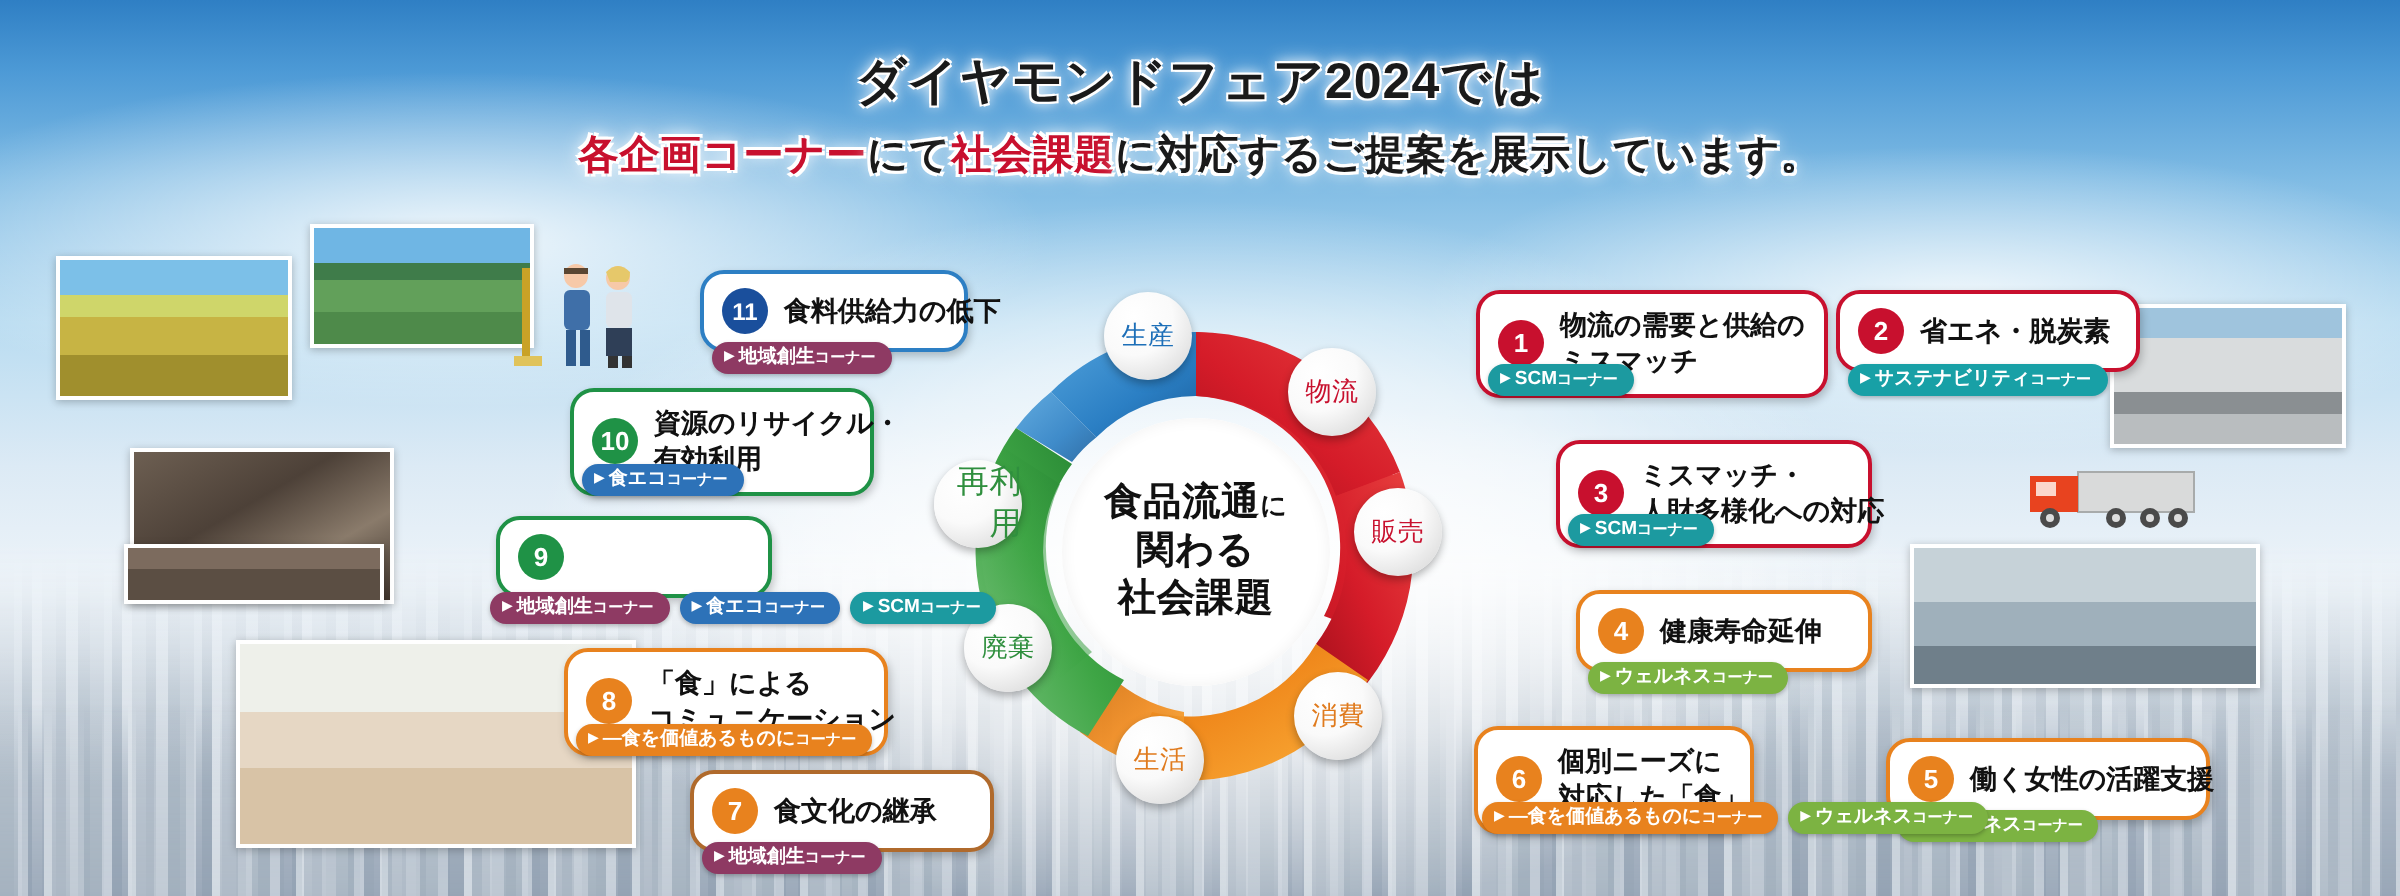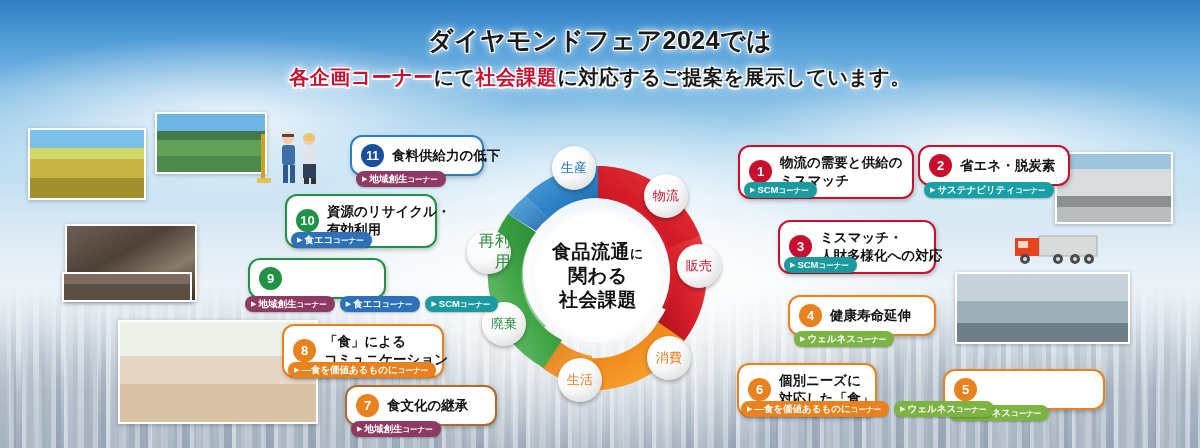--- a/index.html
+++ b/index.html
@@ -298,20 +298,21 @@
   <div class="card orange" style="left:788px; top:295px; width:148px;">
     <div class="num orange">4</div>
     <div class="card-text">健康寿命延伸</div>
   </div>
   <div class="tags" style="left:794px; top:331px;">
     <span class="tag t-wel arrow"><span>ウェルネス</span><span class="sfx">コーナー</span></span>
   </div>
 
   <div class="card orange" style="left:943px; top:369px; width:162px;">
     <div class="num orange">5</div>
+    <div class="card-text">働く女性の活躍支援</div>
   </div>
   <div class="tags" style="left:949px; top:405px;">
     <span class="tag t-wel arrow"><span>ウェルネス</span><span class="sfx">コーナー</span></span>
   </div>
 
   <div class="card orange" style="left:737px; top:363px; width:140px;">
     <div class="num orange">6</div>
     <div class="card-text">
       <div>個別ニーズに</div>
       <div>対応した「食」</div>

